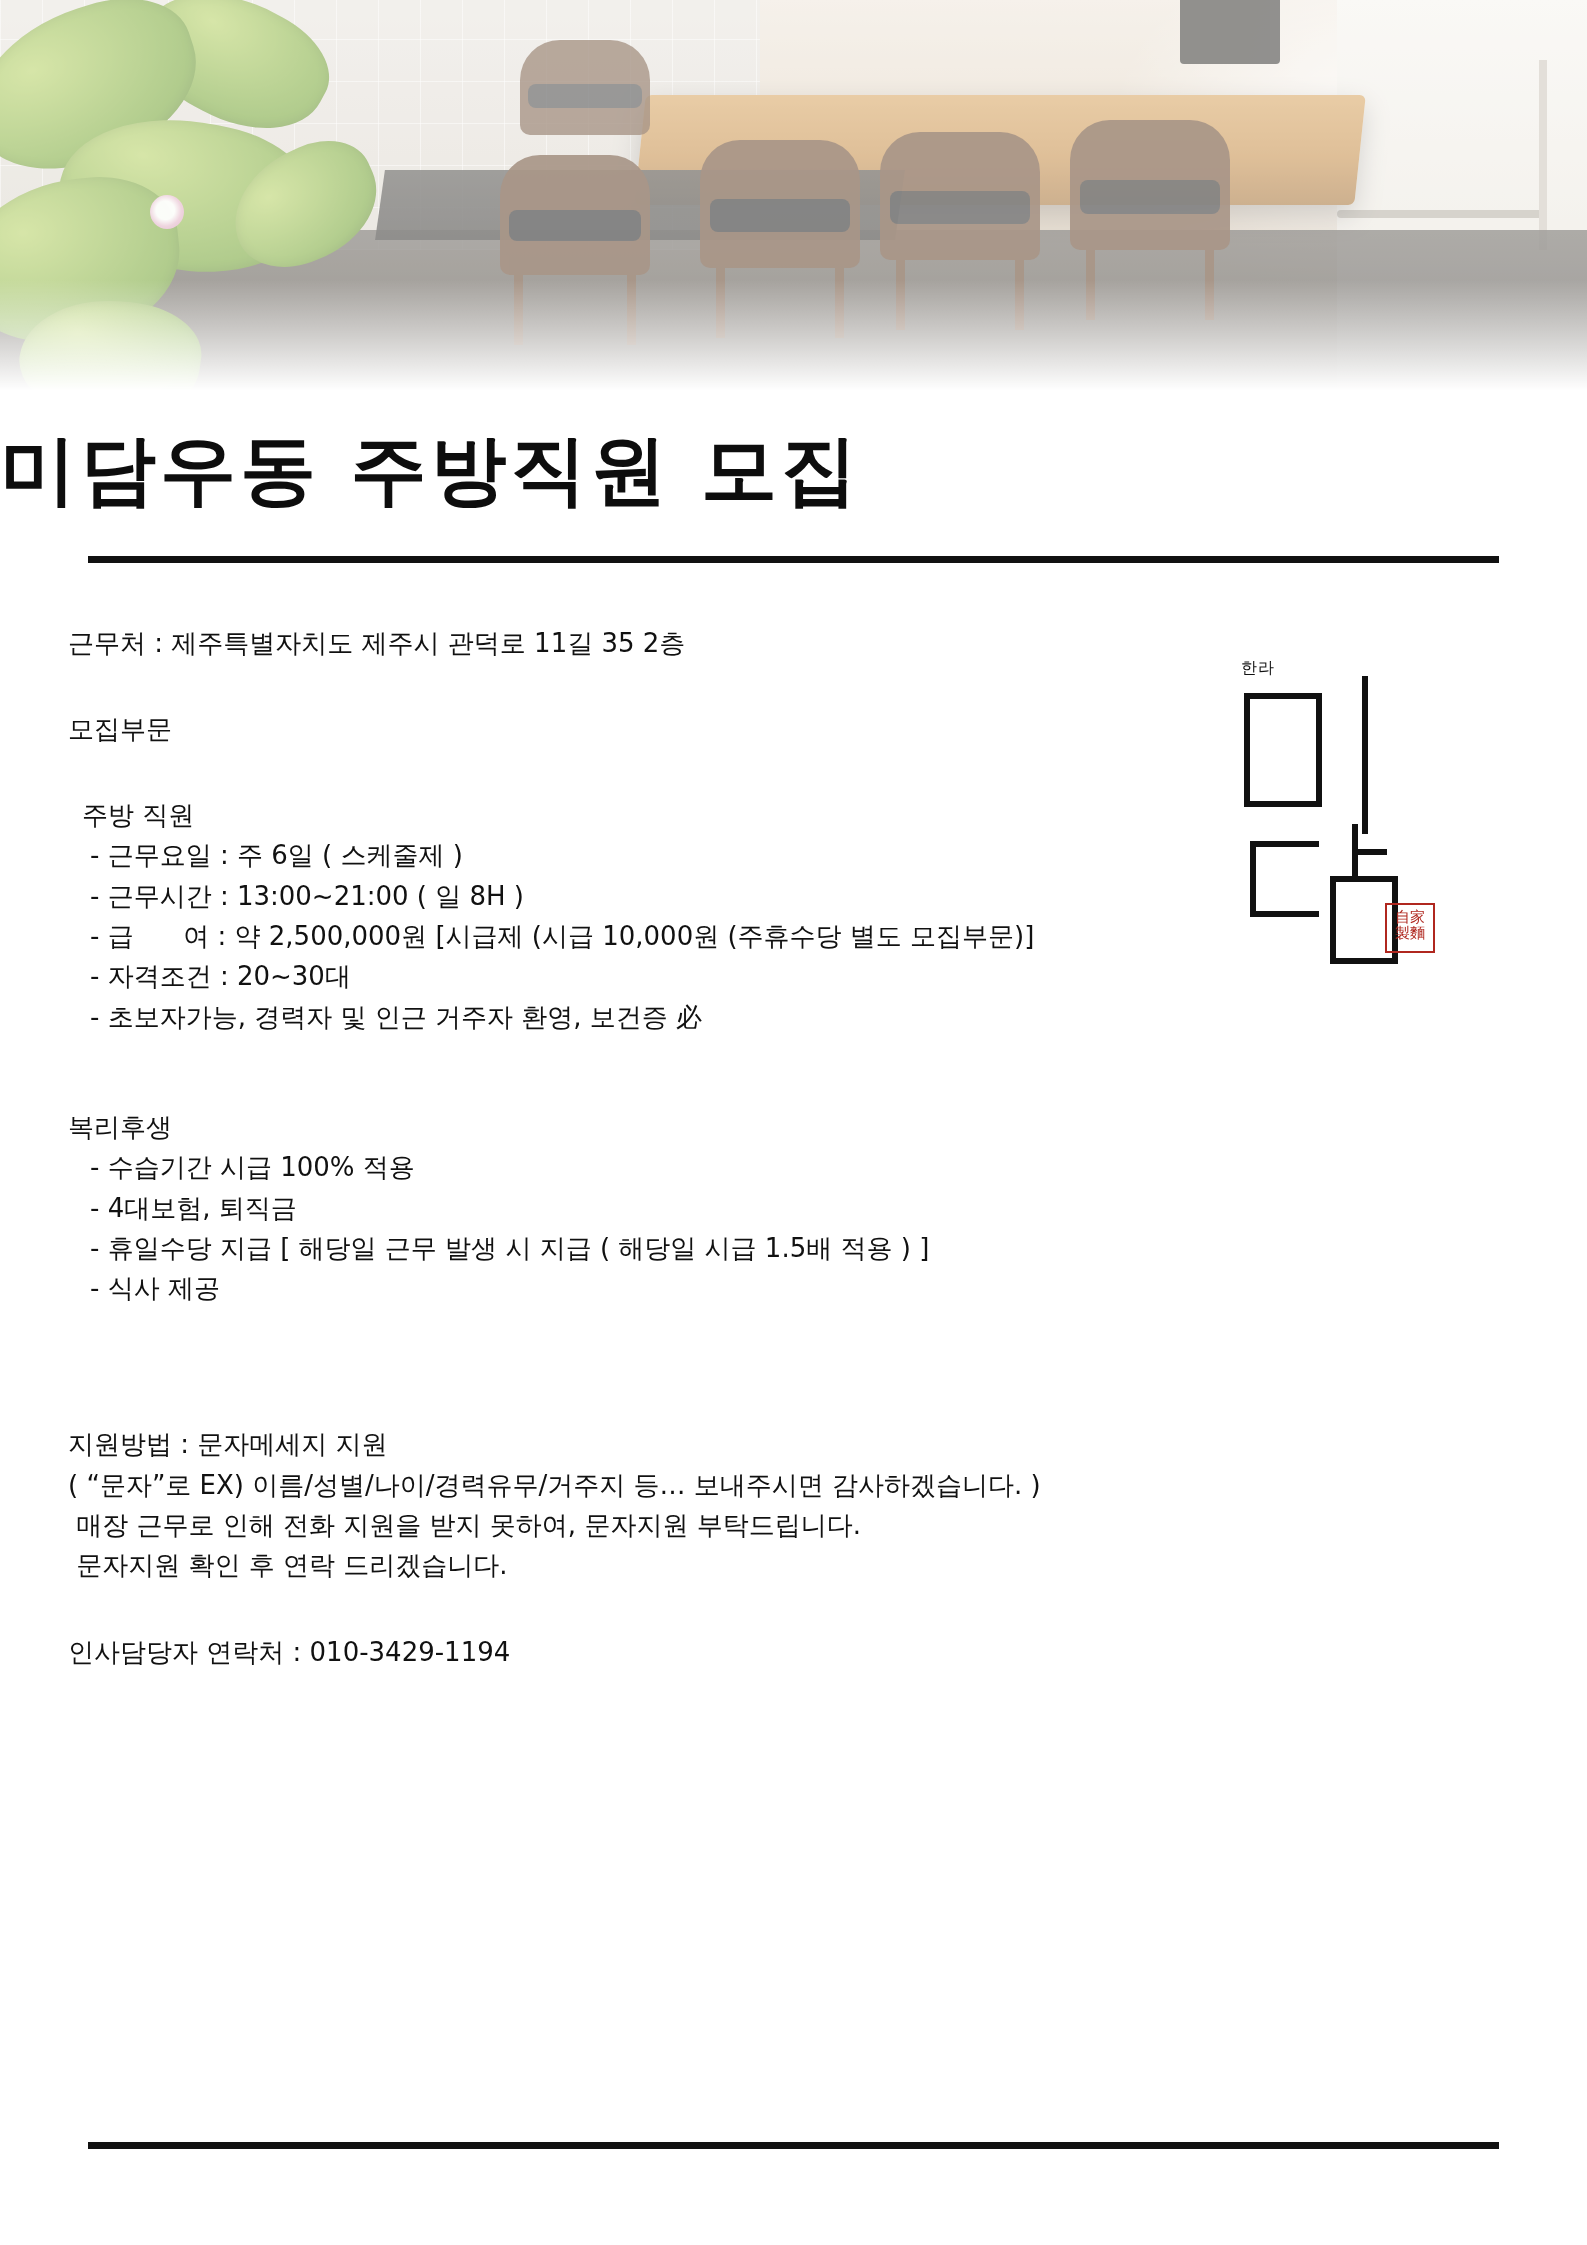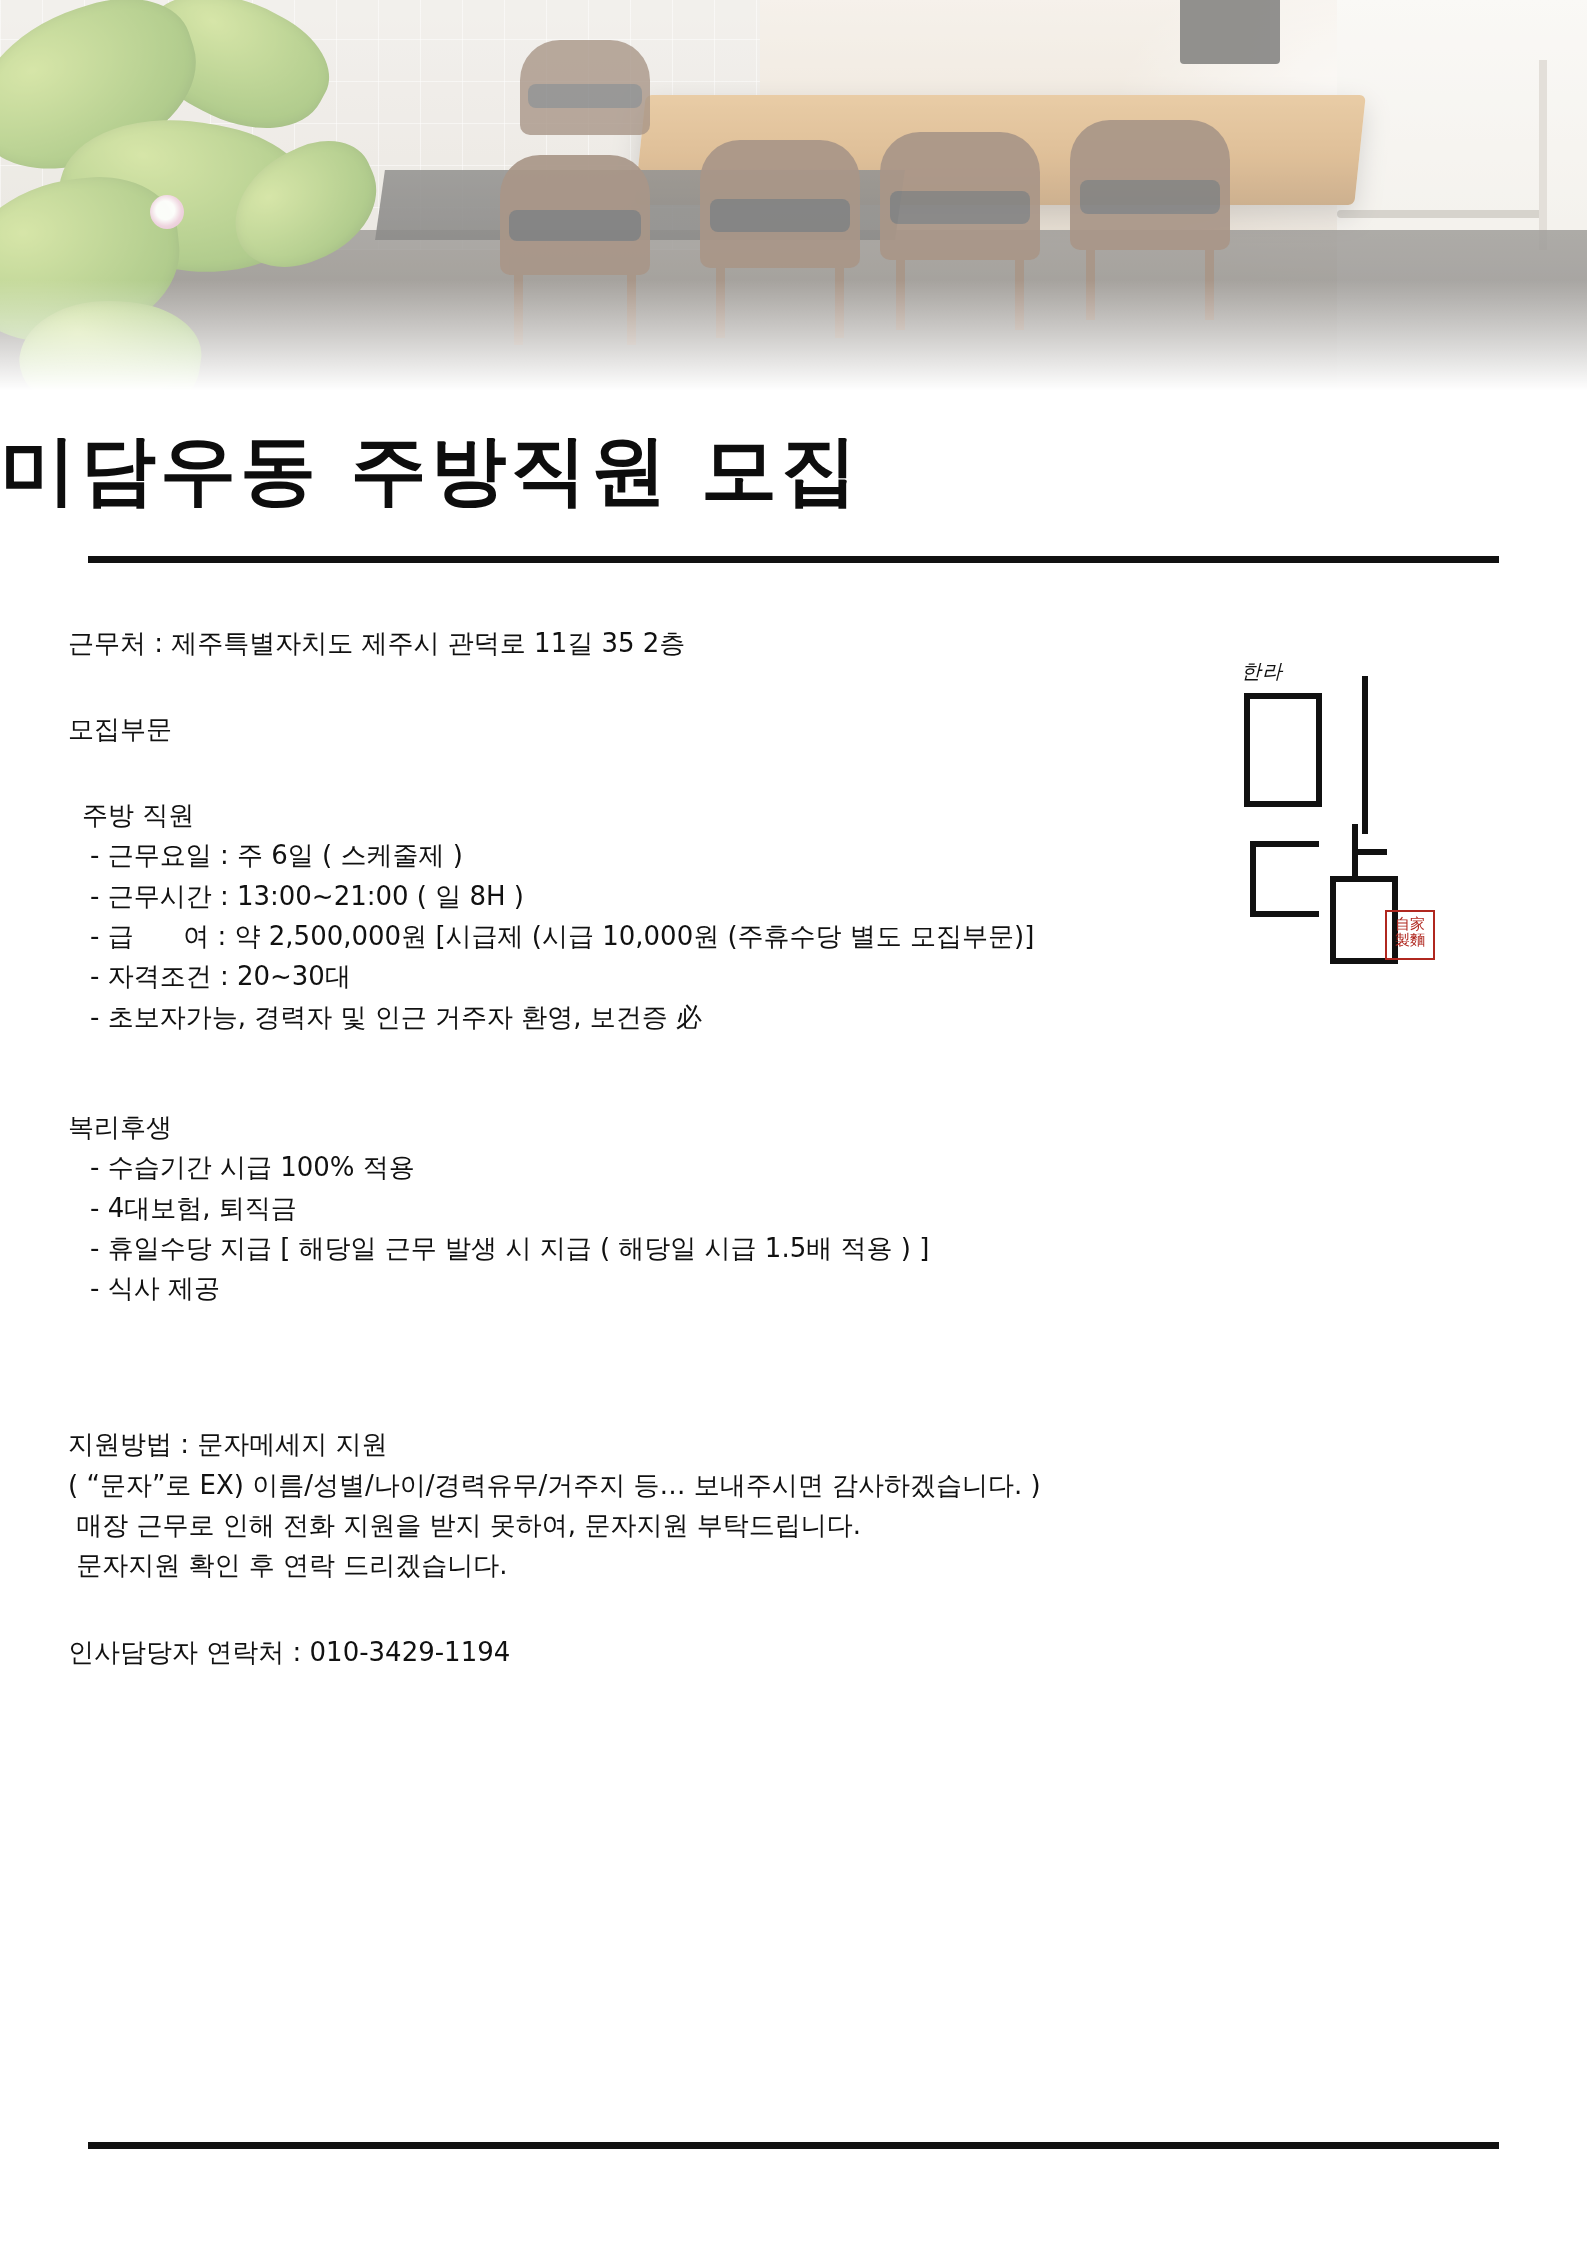--- a/index.html
+++ b/index.html
@@ -206,30 +206,29 @@
   .logo {
     position: absolute;
     right: 120px;
     top: 660px;
     width: 230px;
     height: 330px;
   }
   .logo-sub {
     position: absolute;
     left: 4px; top: -2px;
-    font-size: 20px;
+    font-size: 16px;
     letter-spacing: 1px;
     color: #111;
-    font-style: italic;
   }
   .logo svg { position: absolute; left: 0; top: 14px; }
   .logo-stamp {
     position: absolute;
     left: 148px;
-    top: 250px;
+    top: 243px;
     width: 50px;
     height: 50px;
     border: 2px solid #b0271f;
     color: #b0271f;
     font-size: 15px;
     line-height: 1.05;
     text-align: center;
     padding-top: 5px;
     box-sizing: border-box;
     letter-spacing: 0;

